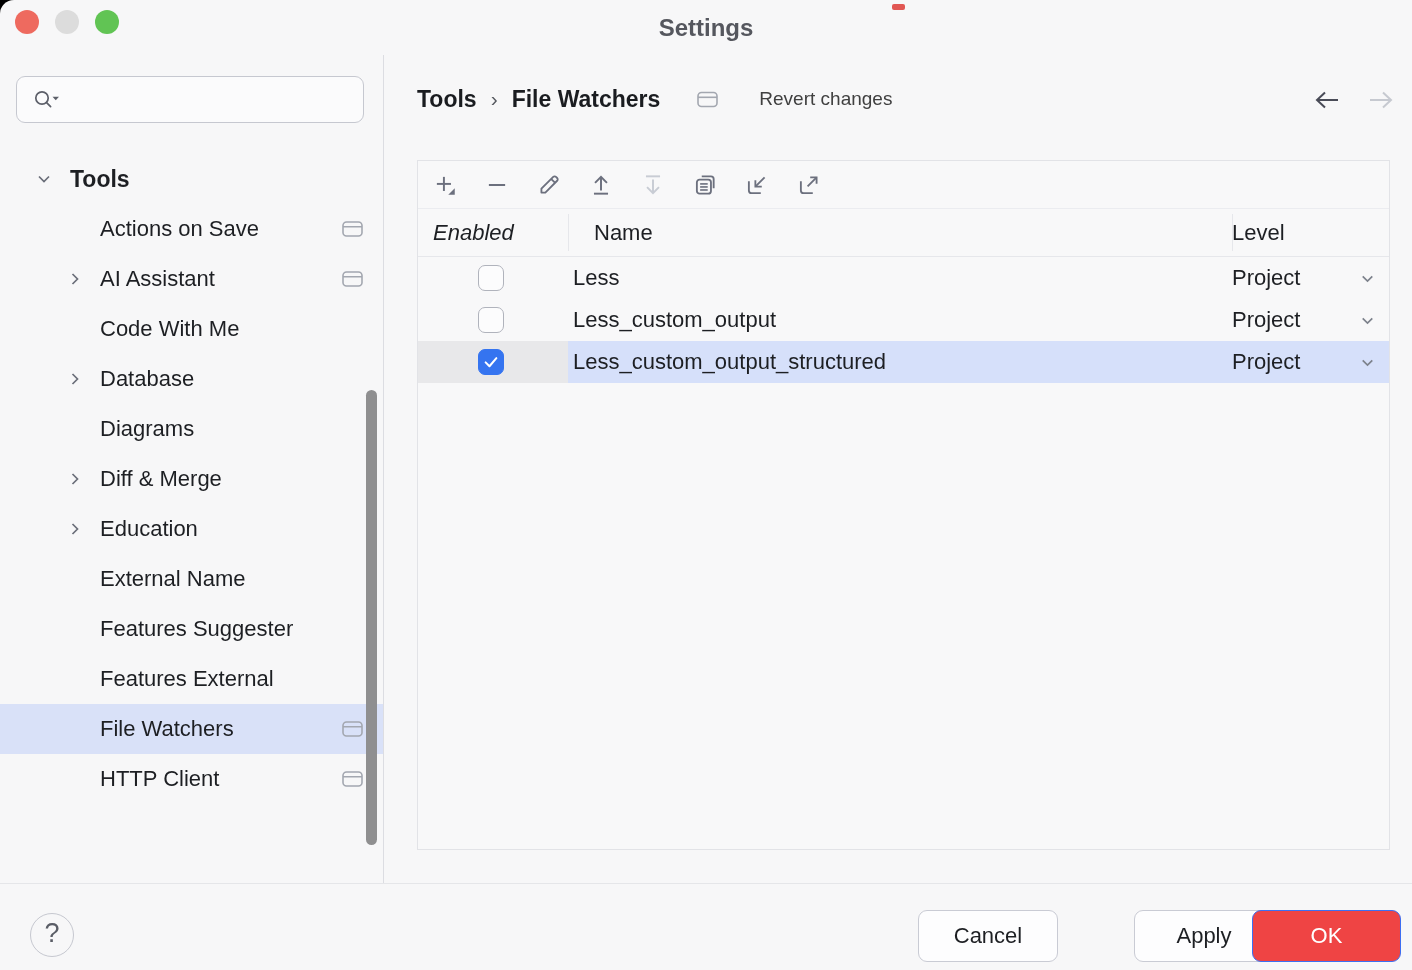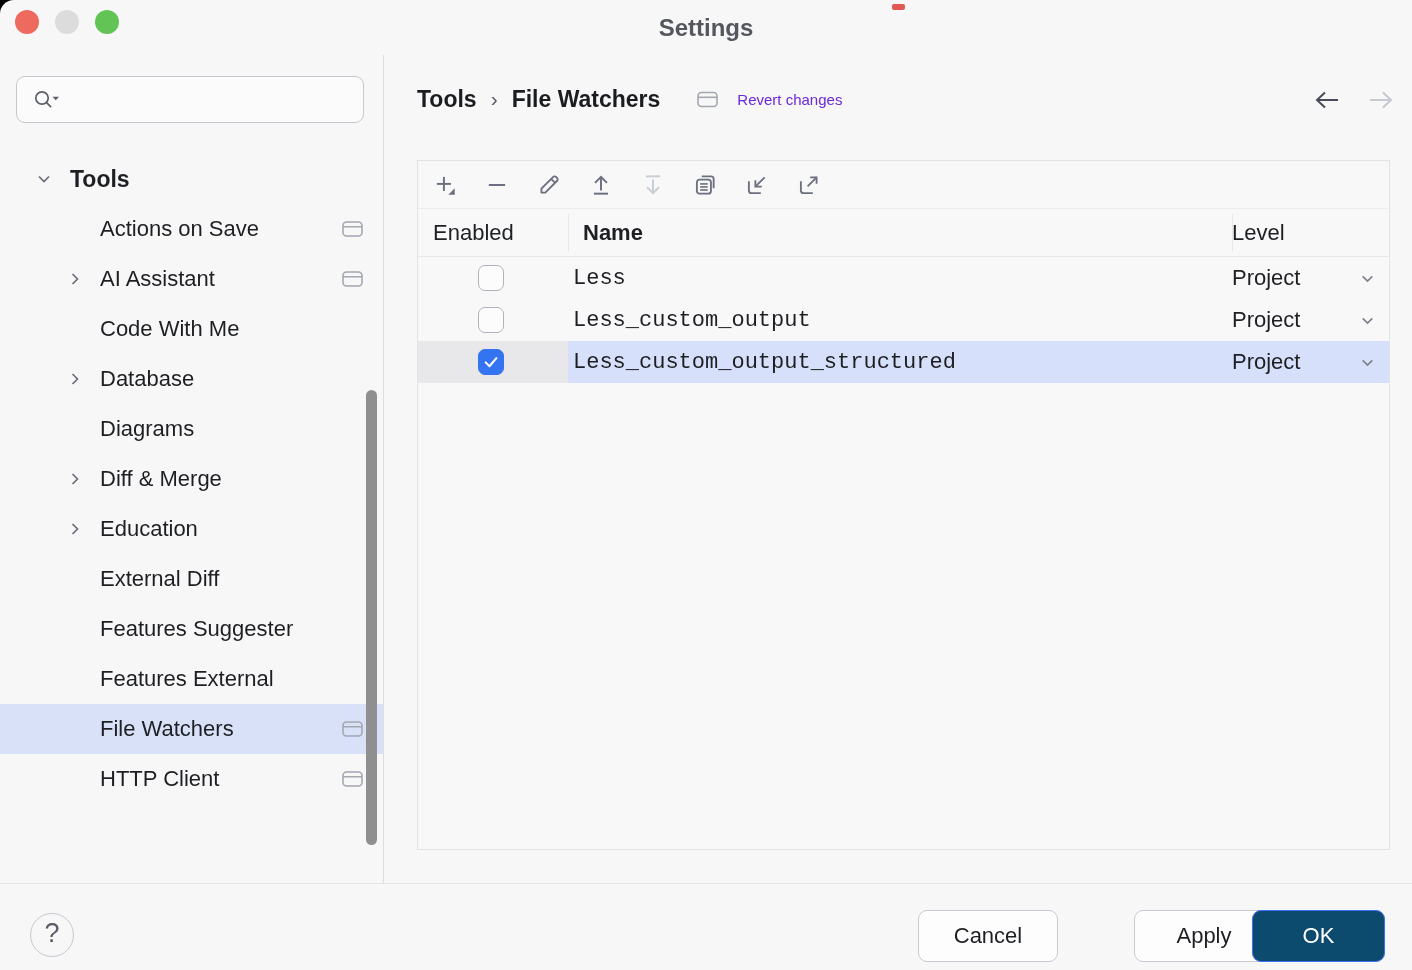--- a/index.html
+++ b/index.html
@@ -36,41 +36,41 @@
   .s-row.root .s-label { margin-left:70px; font-weight:700; font-size:23px; }
   .s-badge { position:absolute; right:20px; top:50%; transform:translateY(-50%); display:flex; }
   .sidebar-scrollbar { position:absolute; left:366px; top:390px; width:11px; height:455px;
     background:#8f8f90; border-radius:6px; }
 
   
   .content-header { position:absolute; left:417px; top:80px; height:38px; display:flex; align-items:center; }
   .crumb { font-size:23px; font-weight:700; color:#1a1c20; }
   .crumb-sep { margin:0 14px; font-size:21px; color:#55585f; font-weight:400; }
   .hdr-badge { margin-left:37px; display:flex; }
-  .revert-link { margin-left:19px; font-size:15px; color:#6d28d9; cursor:pointer; }
+  .revert-link { margin-left:41px; font-size:19px; color:#404040; cursor:pointer; }
   .nav-arrows { position:absolute; top:88px; left:1312px; display:flex; gap:24px; align-items:center; }
   .nav-btn { display:flex; }
 
   
   .panel { position:absolute; left:417px; top:160px; width:973px; height:690px;
     border:1px solid #e2e3e7; background:#f8f8f9; }
   .toolbar { height:48px; display:flex; align-items:center; padding-left:9px; gap:16px;
     border-bottom:1px solid #ebecf0; }
   .icon-btn { width:36px; height:36px; display:flex; align-items:center; justify-content:center;
     border:none; background:transparent; padding:0; cursor:pointer; }
   .thead { position:relative; height:48px; display:flex; align-items:center;
     border-bottom:1px solid #e6e7eb; font-size:22px; color:#1d1f23; }
-  .th-enabled { width:150px; padding-left:15px; }
-  .th-name { width:664px; padding-left:15px;font-weight:bold; }
+  .th-enabled { width:150px; padding-left:15px;font-style:italic; }
+  .th-name { width:664px; padding-left:26px; }
   .th-level { }
   .col-sep { position:absolute; top:5px; bottom:5px; width:1px; background:#e6e7eb; }
   .sep-1 { left:150px; } .sep-2 { left:814px; }
   .t-row { position:relative; height:42px; display:flex; align-items:stretch; font-size:22px; }
   .cell-enabled { width:150px; display:flex; align-items:center; padding-left:60px; }
-  .cell-name { width:664px; display:flex; align-items:center; padding-left:5px; white-space:nowrap;font-family:Liberation Mono, monospace; }
+  .cell-name { width:664px; display:flex; align-items:center; padding-left:5px; white-space:nowrap; }
   .cell-level { flex:1; display:flex; align-items:center; justify-content:space-between; padding-right:13px; }
   .t-row.selected .cell-name, .t-row.selected .cell-level { background:#d6e0fa; }
   .t-row.selected .cell-enabled { background:#e8e8ea; }
   .checkbox { width:26px; height:26px; border:1.5px solid #b0b3bc; border-radius:7px;
     background:#fcfcfd; display:flex; align-items:center; justify-content:center; }
   .checkbox.checked { background:#3574f0; border-color:#3574f0; }
   .checkbox svg { display:none; }
   .checkbox.checked svg { display:block; }
   .level-chevron { display:flex; }
 
@@ -79,21 +79,21 @@
   .help-btn { position:absolute; left:30px; top:913px; width:44px; height:44px; border-radius:50%;
     border:1.5px solid #c6c8d0; background:transparent; color:#5a5d66; font-size:27px;
     font-family:"Liberation Sans", sans-serif;
     display:flex; align-items:center; justify-content:center; cursor:pointer; padding:0 0 3px 0; }
   .btn { position:absolute; top:910px; height:52px; border-radius:9px; font-size:22px;
     font-family:"Liberation Sans", sans-serif; cursor:pointer;
     display:flex; align-items:center; justify-content:center; }
   .btn-secondary { background:#fdfdfe; border:1px solid #c9cbd4; color:#1d1f23; }
   .btn-cancel { left:918px; width:140px; }
   .btn-apply { left:1086px; width:140px;margin-left:48px; }
-  .btn-ok { left:1252px; width:133px; background:#0c4a6e; border:1px solid #3d6ff2; color:#fff; }
+  .btn-ok { left:1252px; width:149px; background:#ef4444; border:1px solid #3d6ff2; color:#fff; }
 </style>
 </head>
 <body>
 
 <div class="window">
 
   <div class="titlebar">
     <div class="traffic t-red"></div>
     <div class="traffic t-gray"></div>
     <div class="traffic t-green"></div>
@@ -181,21 +181,21 @@
     <span class="chev chev-right">
       <svg width="22" height="22" viewBox="0 0 22 22" fill="none">
         <polyline points="8.5,6 13.5,11 8.5,16" stroke="#6a6e79" stroke-width="1.7"></polyline>
       </svg>
     </span>
     <span class="s-label">Education</span>
 
   </div>
       <div class="s-row">
 
-    <span class="s-label">External Diff</span>
+    <span class="s-label">External Name</span>
 
   </div>
       <div class="s-row">
 
     <span class="s-label">Features Suggester</span>
 
   </div>
       <div class="s-row">
 
     <span class="s-label">Features External</span>

